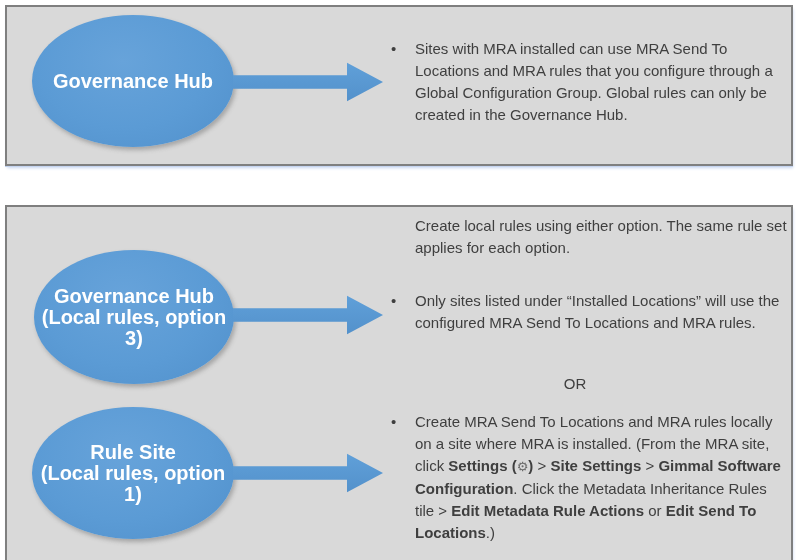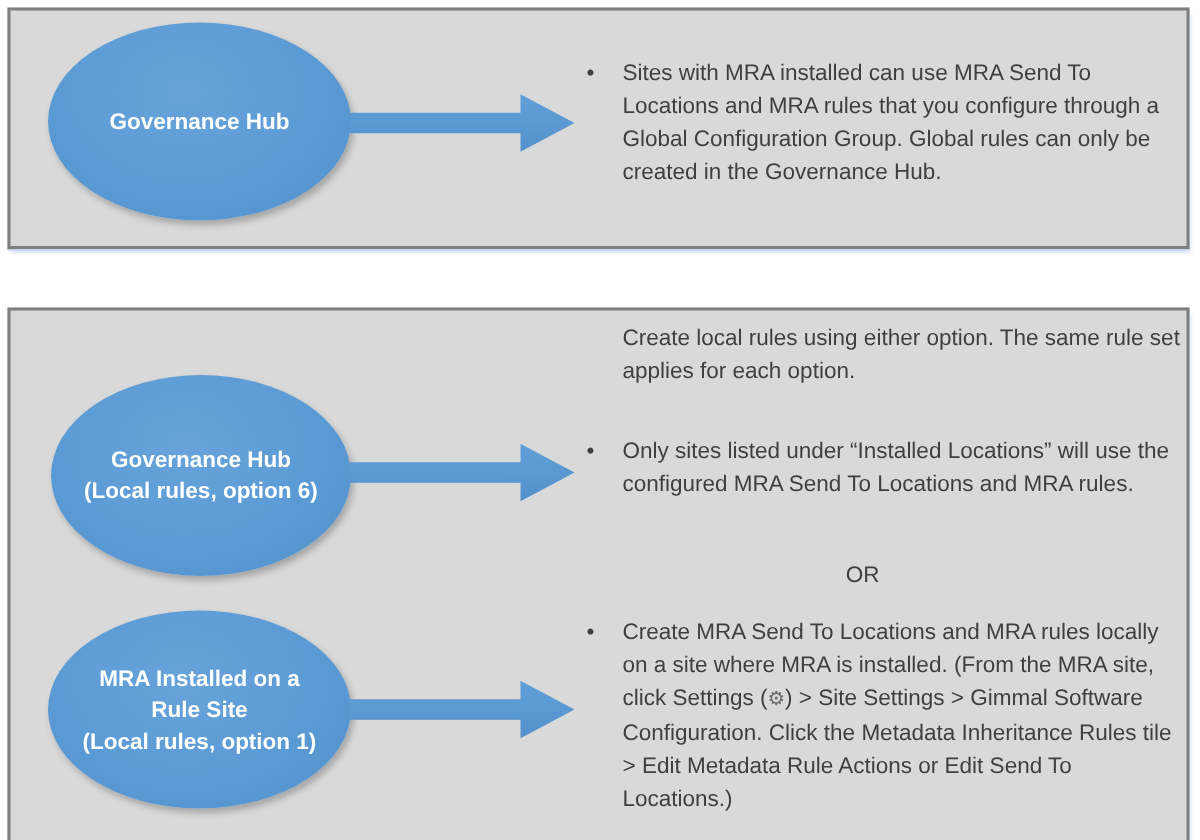--- a/index.html
+++ b/index.html
@@ -15,21 +15,21 @@
     box-shadow:1px 3px 3px -1px #c7d6f0, 0 1px 0 #bccdea;
   }
   #panel-top{top:5px;height:157px;}
   #panel-bottom{top:205px;height:362px;}
 
   .ellipse{
     position:absolute;border-radius:50%;
     background:radial-gradient(ellipse at 45% 35%, #67a3da 0%, #5b9bd5 55%, #5190cb 100%);
     box-shadow:2px 3px 4px rgba(105,105,105,0.45);
     display:flex;flex-direction:column;justify-content:center;align-items:center;
-    text-align:center;color:#ffffff;font-weight:bold;font-size:15px;line-height:21px;
+    text-align:center;color:#ffffff;font-weight:bold;font-size:20px;line-height:21px;
   }
   .e1{left:25px;top:8px;width:202px;height:132px;}
   .e2{left:27px;top:43px;width:200px;height:134px;}
   .e3{left:25px;top:200px;width:202px;height:132px;}
 
   .arrow{
     position:absolute;width:150px;height:40px;
     background:linear-gradient(#60a0d9,#5391cb);
     clip-path:polygon(0 33%,76% 33%,76% 2%,100% 50%,76% 98%,76% 67%,0 67%);
     filter:drop-shadow(1px 2px 1px rgba(120,120,120,0.35));
@@ -41,21 +41,21 @@
   .text-block{position:absolute;font-size:15px;line-height:22px;color:#3f3f3f;}
   .bullet-item{display:flex;}
   .marker{flex:0 0 24px;text-align:left;}
   .btext{flex:1 1 auto;}
   .intro{left:408px;top:8px;width:372px;}
   .b1{left:384px;top:31px;width:390px;}
   .b2{left:384px;top:83px;width:390px;}
   .b3{left:384px;top:204px;width:396px;}
   .or-label{left:384px;top:166px;width:368px;text-align:center;}
 
-  .b{font-weight:normal;}
+  .b{font-weight:bold;}
   .gear{color:#6a6a6a;font-family:"DejaVu Sans",sans-serif;font-size:13px;}
 </style>
 </head>
 <body>
 
 <div class="canvas">
 
   <section class="panel" id="panel-top">
     <div class="ellipse e1">
       <div>Governance Hub</div>
@@ -66,32 +66,31 @@
       <span class="btext">Sites with MRA installed can use MRA Send To Locations and MRA rules that you configure through a Global Configuration Group. Global rules can only be created in the Governance Hub.</span>
     </div>
   </section>
 
   <section class="panel" id="panel-bottom">
 
     <div class="text-block intro">Create local rules using either option. The same rule set applies for each option.</div>
 
     <div class="ellipse e2">
       <div>Governance Hub</div>
-      <div>(Local rules, option 6)</div>
+      <div>(Local rules, option 3)</div>
     </div>
     <div class="arrow a2"></div>
     <div class="text-block b2 bullet-item">
       <span class="marker">•</span>
       <span class="btext">Only sites listed under “Installed Locations” will use the configured MRA Send To Locations and MRA rules.</span>
     </div>
 
     <div class="text-block or-label">OR</div>
 
     <div class="ellipse e3">
-      <div>MRA Installed on a</div>
       <div>Rule Site</div>
       <div>(Local rules, option 1)</div>
     </div>
     <div class="arrow a3"></div>
     <div class="text-block b3 bullet-item">
       <span class="marker">•</span>
       <span class="btext"><span>Create MRA Send To Locations and MRA rules locally on a site where MRA is installed. (From the MRA site, click </span><span class="b">Settings (</span><span class="gear">⚙</span><span class="b">)</span><span> &gt; </span><span class="b">Site Settings</span><span> &gt; </span><span class="b">Gimmal Software Configuration</span><span>. Click the Metadata Inheritance Rules tile &gt; </span><span class="b">Edit Metadata Rule Actions</span><span> or </span><span class="b">Edit Send To Locations</span><span>.)</span></span>
     </div>
 
   </section>

